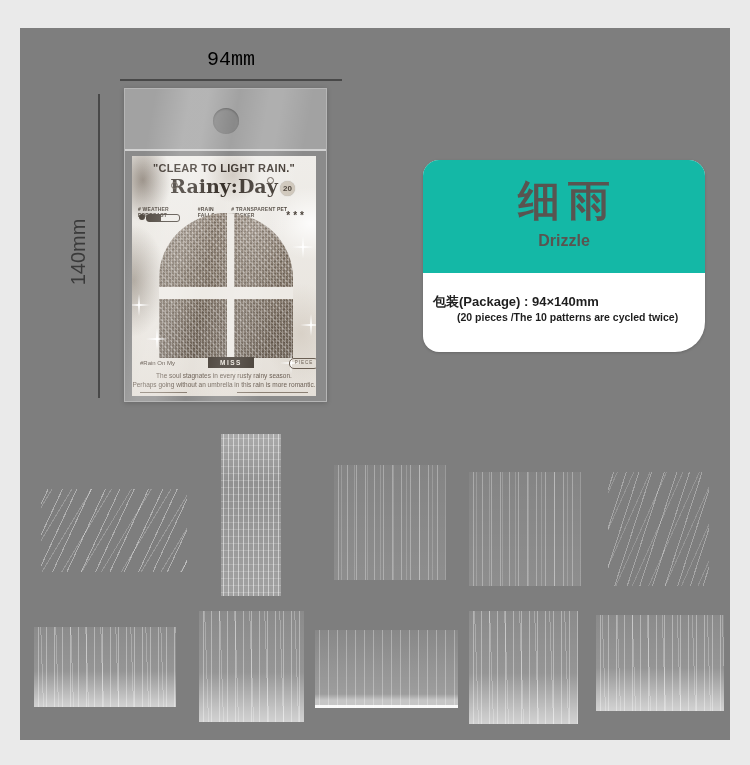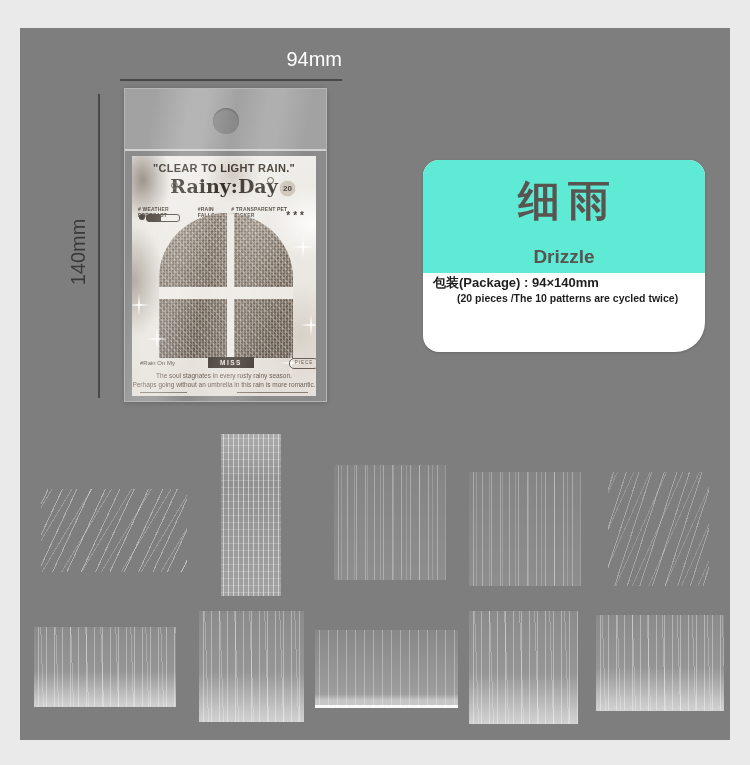--- a/index.html
+++ b/index.html
@@ -6,22 +6,22 @@
   body{
     width:750px;height:765px;position:relative;overflow:hidden;
     background:#eaeaea;
     font-family:"Liberation Sans",sans-serif;
   }
   .panel{
     position:absolute;left:20px;top:28px;width:710px;height:712px;
     background:#7e7e7e;
   }
   
-  .dim-w-label{position:absolute;left:100px;top:20px;width:222px;text-align:right;
-    font-size:20px;color:#ffffff;}
+  .dim-w-label{position:absolute;left:100px;top:20px;width:222px;text-align:center;
+    font-size:20px;color:#000000;font-family:Liberation Mono, monospace;}
   .dim-w-line{position:absolute;left:100px;top:51px;width:222px;height:2px;background:#484848;}
   .dim-h-line{position:absolute;left:78px;top:66px;width:2px;height:304px;background:#484848;}
   .dim-h-label{position:absolute;left:14px;top:211px;width:92px;height:26px;text-align:center;
     font-size:20px;color:#3a3a3a;transform:rotate(-90deg);}
   
   .bag{position:absolute;left:104px;top:60px;width:201px;height:312px;
     background:rgba(255,255,255,.10);
     border:1px solid rgba(235,235,235,.45);
     box-shadow:0 1px 5px rgba(0,0,0,.18);}
   .bag-flap{position:absolute;left:0;top:0;width:100%;height:60px;
@@ -81,25 +81,25 @@
     background:linear-gradient(90deg,#8a7f73 0 28%,transparent 28% 58%,#8a7f73 58% 100%);}
   .sparkle{position:absolute;width:22px;height:22px;pointer-events:none;}
   .sparkle::before{content:"";position:absolute;left:0;right:0;top:10px;height:2px;
     background:linear-gradient(90deg,transparent,rgba(255,255,255,.95),transparent);}
   .sparkle::after{content:"";position:absolute;top:0;bottom:0;left:10px;width:2px;
     background:linear-gradient(180deg,transparent,rgba(255,255,255,.95),transparent);}
   
   .info-card{position:absolute;left:403px;top:132px;width:282px;height:192px;
     border-radius:16px 16px 30px 16px;overflow:hidden;background:#ffffff;
     box-shadow:0 1px 3px rgba(0,0,0,.18);}
-  .info-head{height:113px;background:#5eead4;text-align:center;}
+  .info-head{height:113px;background:#14b8a6;text-align:center;}
   .info-title-cn{padding-top:13px;font-size:42px;font-weight:bold;color:#595450;
     letter-spacing:8px;text-indent:8px;}
-  .info-title-en{margin-top:17px;font-size:19px;font-weight:600;color:#595450;}
-  .info-body{padding:2px 0 0 10px;}
+  .info-title-en{margin-top:3px;font-size:16px;font-weight:600;color:#595450;}
+  .info-body{padding:21px 0 0 10px;}
   .spec{font-size:13px;font-weight:bold;color:#1e1e1e;line-height:16.5px;}
   .note{font-size:10.5px;font-weight:bold;color:#1e1e1e;margin-left:24px;line-height:13px;}
   
   .rs{position:absolute;}
   .rain-diag{background:
     repeating-linear-gradient(115deg, transparent 0 6px, rgba(255,255,255,.38) 6px 7px, transparent 7px 13px),
     repeating-linear-gradient(121deg, transparent 0 9px, rgba(255,255,255,.22) 9px 10px, transparent 10px 17px);}
   .rain-diag2{background:
     repeating-linear-gradient(108deg, transparent 0 5px, rgba(255,255,255,.30) 5px 6px, transparent 6px 12px),
     repeating-linear-gradient(114deg, transparent 0 8px, rgba(255,255,255,.18) 8px 9px, transparent 9px 15px);}

